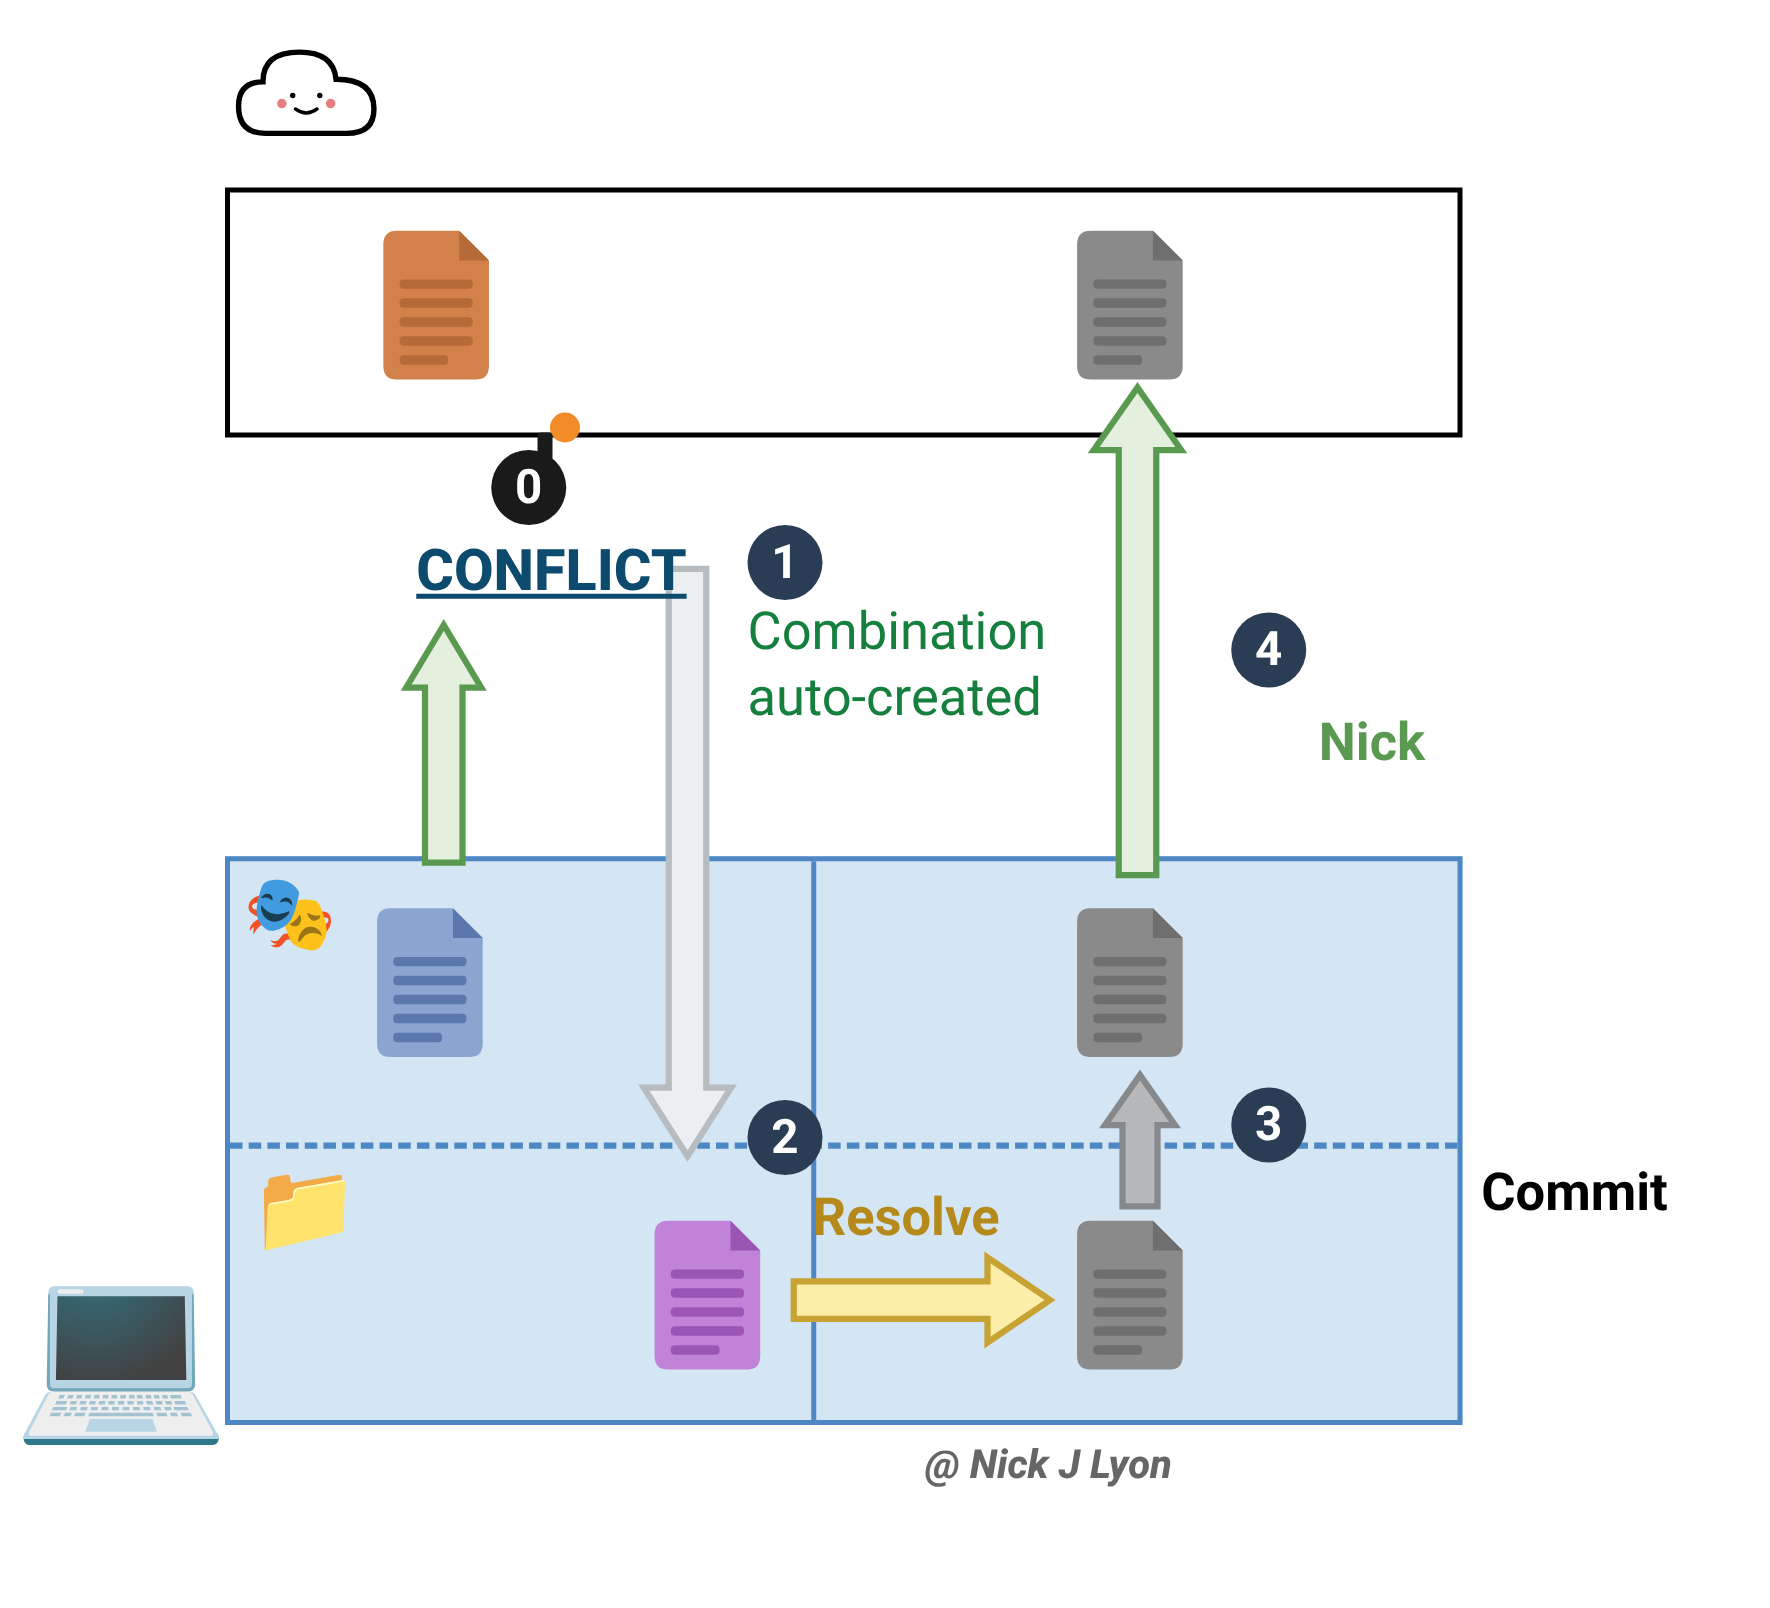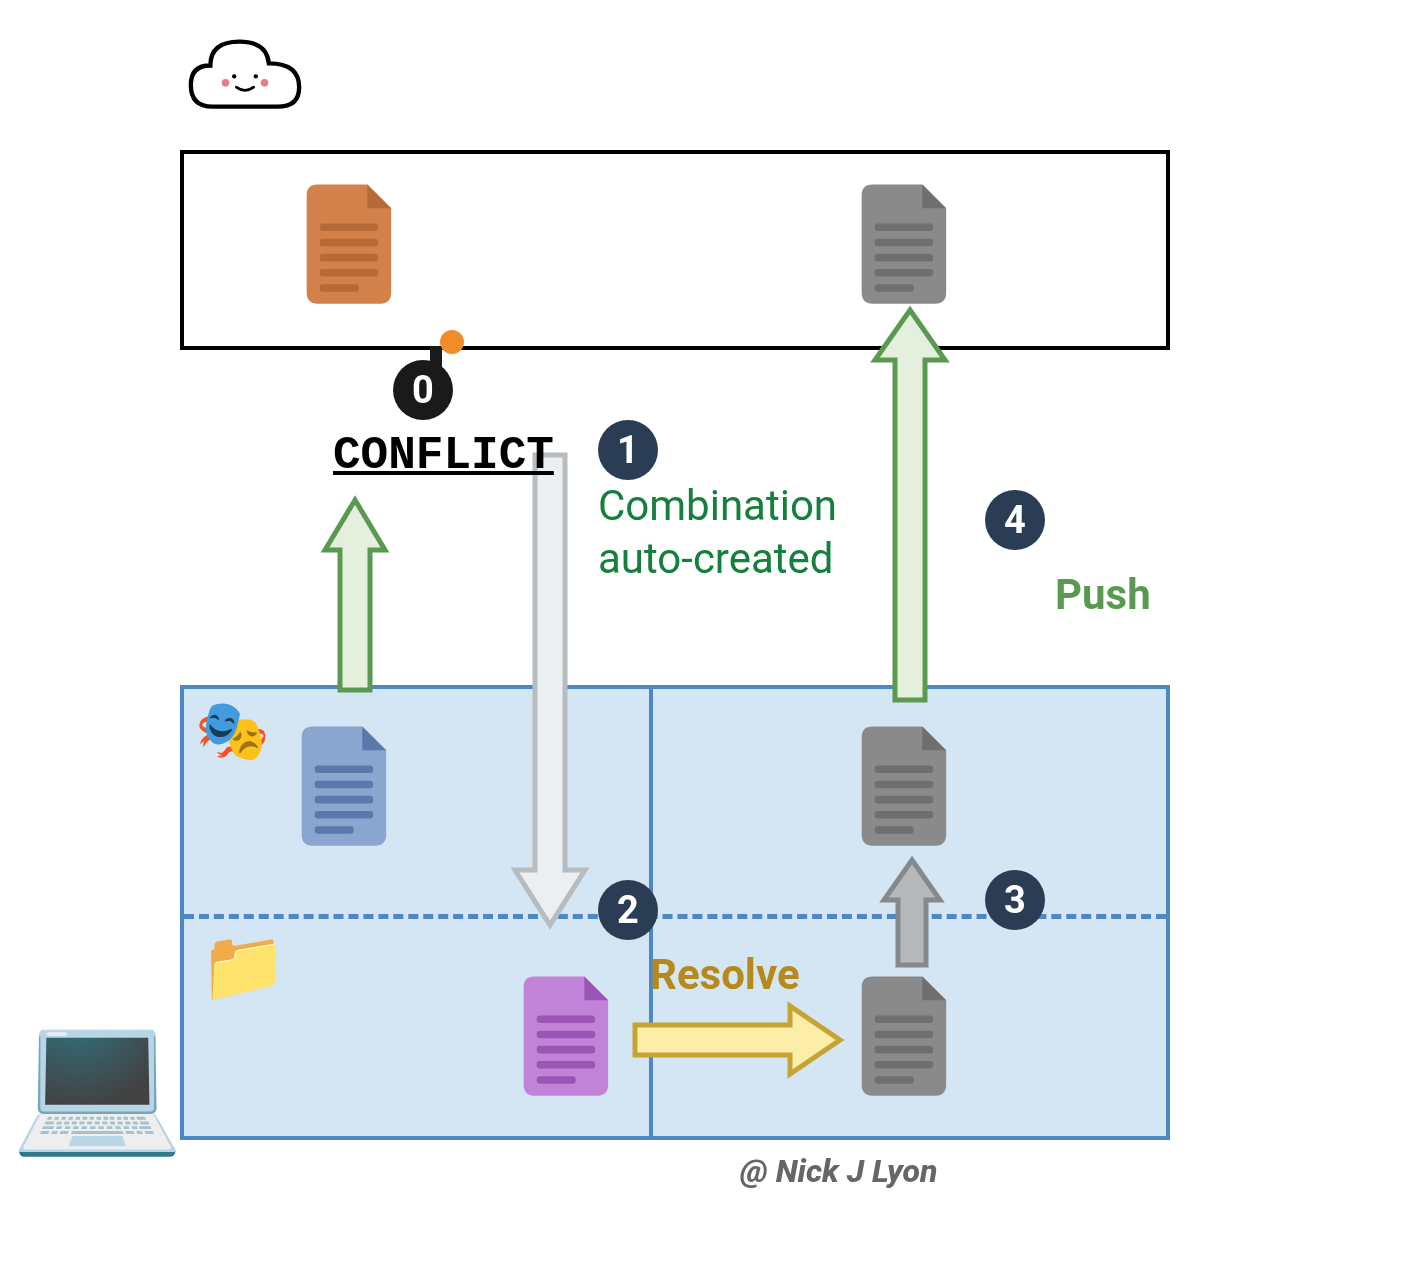--- a/index.html
+++ b/index.html
@@ -124,23 +124,22 @@
     background: #1a1a1a;
     border-radius: 3px;
   }
   
   .conflict-label {
     position: absolute;
     left: 333px;
     top: 430px;
     font-size: 46px;
     font-weight: 800;
-    color: #000000;
+    color: #0c4a6e;
     text-decoration: underline;
-    font-family: Liberation Mono, monospace;
   }
   .combo-label {
     position: absolute;
     left: 598px;
     top: 480px;
     font-size: 42px;
     color: #15803d;
     font-weight: 400;
     width: 280px;
     line-height: 1.25;
@@ -328,16 +327,17 @@
       <span>3</span>
     </div>
 
   <div class="step-badge" style="left:985px; top:490px;">
       <span>4</span>
     </div>
 
   <div class="conflict-label">CONFLICT</div>
   <div class="combo-label">Combination auto-created</div>
   <div class="resolve-label">Resolve</div>
-  <div class="push-label">Push</div>
+  <div class="commit-label">Commit</div>
+  <div class="push-label">Nick</div>
   <div class="attribution">@ Nick J Lyon</div>
 
 </div>
 
 </body></html>

